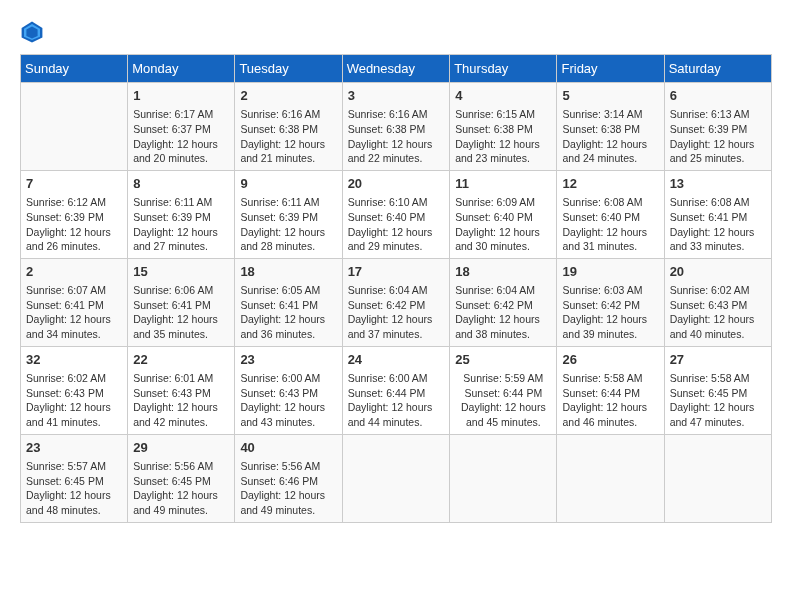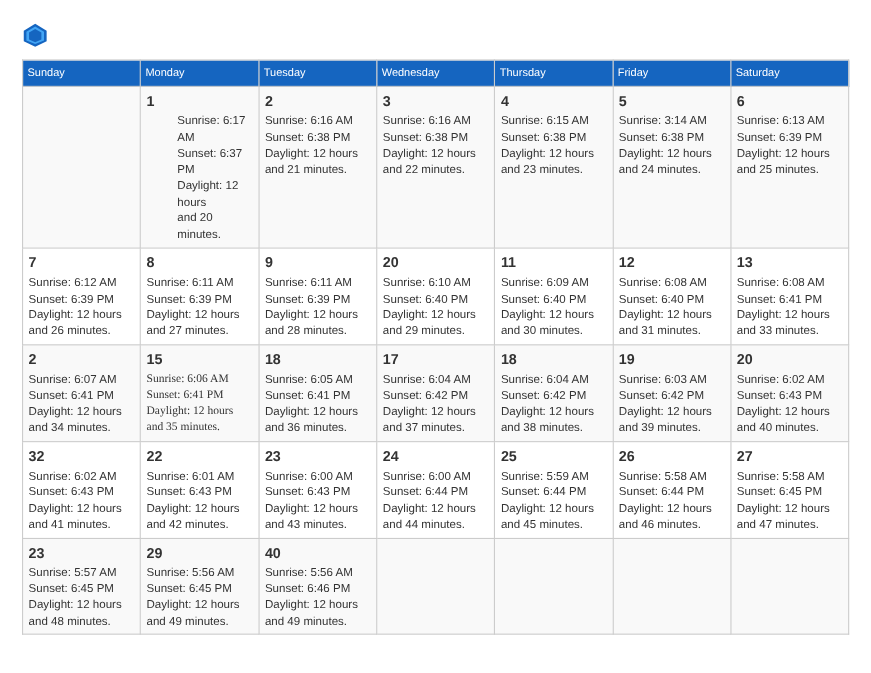--- a/index.html
+++ b/index.html
@@ -50,21 +50,21 @@
     table {
       width: 100%;
       border-collapse: collapse;
       font-size: 11px;
     }
     thead tr th {
       background-color: #1565c0;
       color: #fff;
       padding: 6px 4px;
       text-align: left;
-      font-size: 10px;
+      font-size: 13px;
       font-weight: normal;
       border: 1px solid #ccc;
     }
     tbody tr td {
       vertical-align: top;
       padding: 4px 5px;
       border: 1px solid #ccc;
       height: 80px;
       width: 108px;
       color: #333;
@@ -117,21 +117,21 @@
         <th>Thursday</th>
         <th>Friday</th>
         <th>Saturday</th>
       </tr>
   </thead>
   <tbody id="calendar-body">
       <tr>
         <td></td>
         <td>
           <span class="day-number">1</span>
-          <div class="day-info" style="white-space: pre-line; margin-left: 28px;">Sunrise: 6:17 AM
+          <div class="day-info" style="white-space: pre-line;">Sunrise: 6:17 AM
 Sunset: 6:37 PM
 Daylight: 12 hours
 and 20 minutes.</div>
         </td>
         <td>
           <span class="day-number">2</span>
           <div class="day-info" style="white-space: pre-line;">Sunrise: 6:16 AM
 Sunset: 6:38 PM
 Daylight: 12 hours
 and 21 minutes.</div>
@@ -219,21 +219,21 @@
       <tr>
         <td>
           <span class="day-number">2</span>
           <div class="day-info" style="white-space: pre-line;">Sunrise: 6:07 AM
 Sunset: 6:41 PM
 Daylight: 12 hours
 and 34 minutes.</div>
         </td>
         <td>
           <span class="day-number">15</span>
-          <div class="day-info" style="white-space: pre-line; font-family: Liberation Serif, serif;">Sunrise: 6:06 AM
+          <div class="day-info" style="white-space: pre-line;">Sunrise: 6:06 AM
 Sunset: 6:41 PM
 Daylight: 12 hours
 and 35 minutes.</div>
         </td>
         <td>
           <span class="day-number">18</span>
           <div class="day-info" style="white-space: pre-line;">Sunrise: 6:05 AM
 Sunset: 6:41 PM
 Daylight: 12 hours
 and 36 minutes.</div>
@@ -291,21 +291,21 @@
         </td>
         <td>
           <span class="day-number">24</span>
           <div class="day-info" style="white-space: pre-line;">Sunrise: 6:00 AM
 Sunset: 6:44 PM
 Daylight: 12 hours
 and 44 minutes.</div>
         </td>
         <td>
           <span class="day-number">25</span>
-          <div class="day-info" style="white-space: pre-line;">Sunrise: 5:59 AM
+          <div class="day-info" style="white-space: pre-line; text-align: center;">Sunrise: 5:59 AM
 Sunset: 6:44 PM
 Daylight: 12 hours
 and 45 minutes.</div>
         </td>
         <td>
           <span class="day-number">26</span>
           <div class="day-info" style="white-space: pre-line;">Sunrise: 5:58 AM
 Sunset: 6:44 PM
 Daylight: 12 hours
 and 46 minutes.</div>

